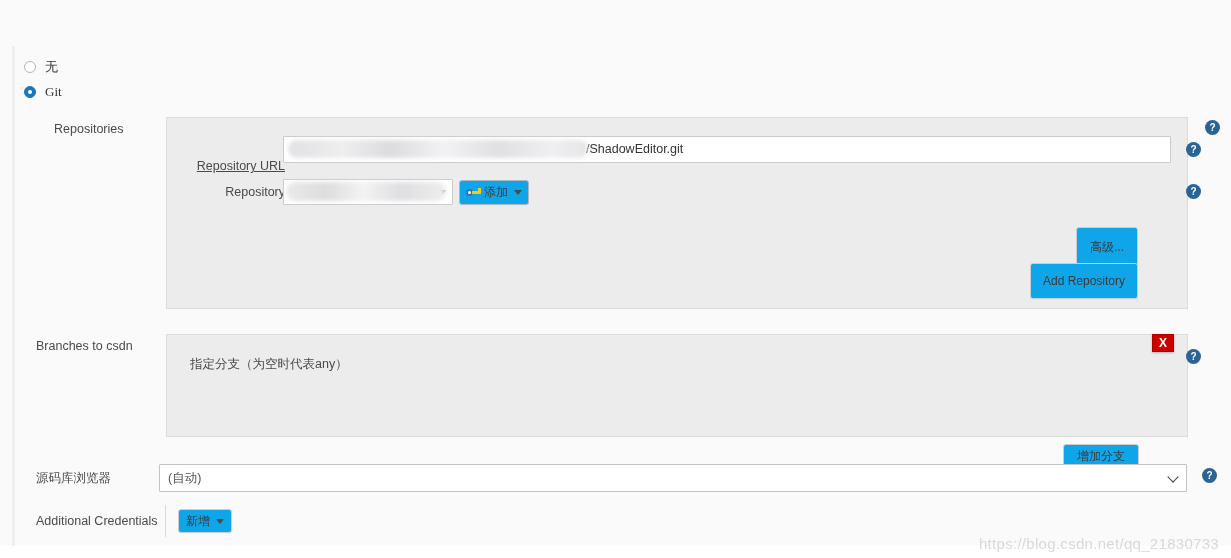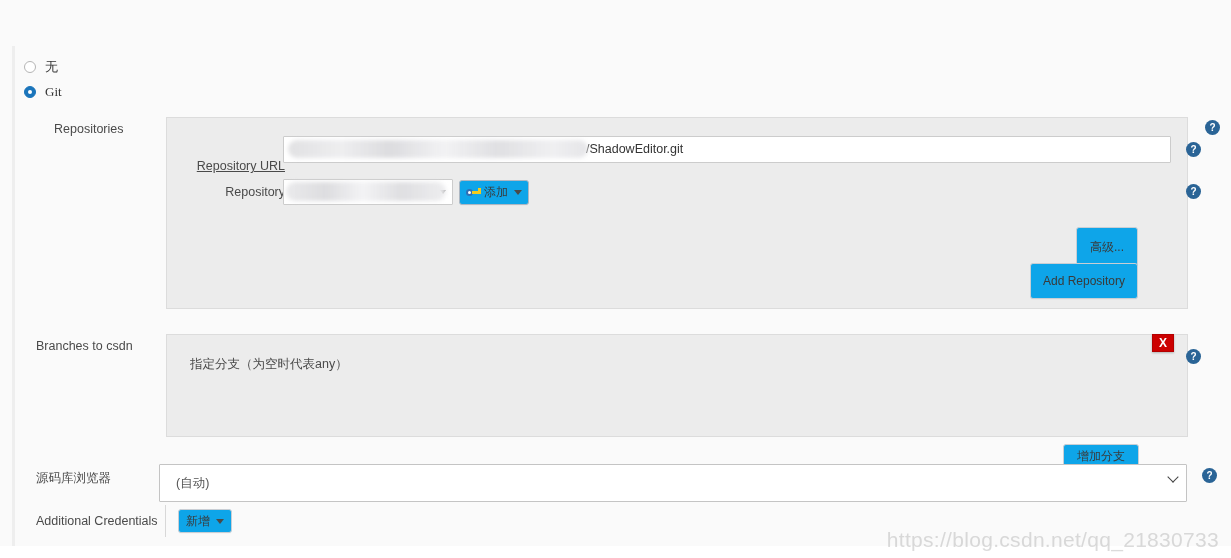--- a/index.html
+++ b/index.html
@@ -185,47 +185,47 @@
     display: flex; align-items: center; justify-content: center;
     cursor: pointer;
     line-height: 1;
   }
 
   
   .browser-select {
     position: absolute;
     background: #ffffff;
     border: 1px solid #c4c4c4;
-    height: 38px;
+    height: 28px;
     border-radius: 1px;
     font-size: 12.5px;
     color: #555;
     display: flex; align-items: center;
-    padding: 0 16px;
+    padding: 0 8px;
     cursor: pointer;
   }
   .chev {
     position: absolute; right: 9px; top: 8px;
     width: 8px; height: 8px;
     border-right: 1.6px solid #444;
     border-bottom: 1.6px solid #444;
     transform: rotate(45deg);
   }
 
   
   .divider-v {
     position: absolute;
     width: 1px; background: #d8d8d8;
   }
 
   
   .watermark {
     position: absolute;
     right: 12px; bottom: 6px;
-    font-size: 21px;
+    font-size: 15px;
     color: rgba(160,160,160,0.38);
     font-family: "Liberation Sans", "DejaVu Sans", sans-serif;
     letter-spacing: 0.3px;
     user-select: none;
     white-space: nowrap;
   }
   .bottom-strip {
     position: absolute; left: 0; bottom: 0; width: 1231px; height: 12px;
     background: #ffffff;
   }

